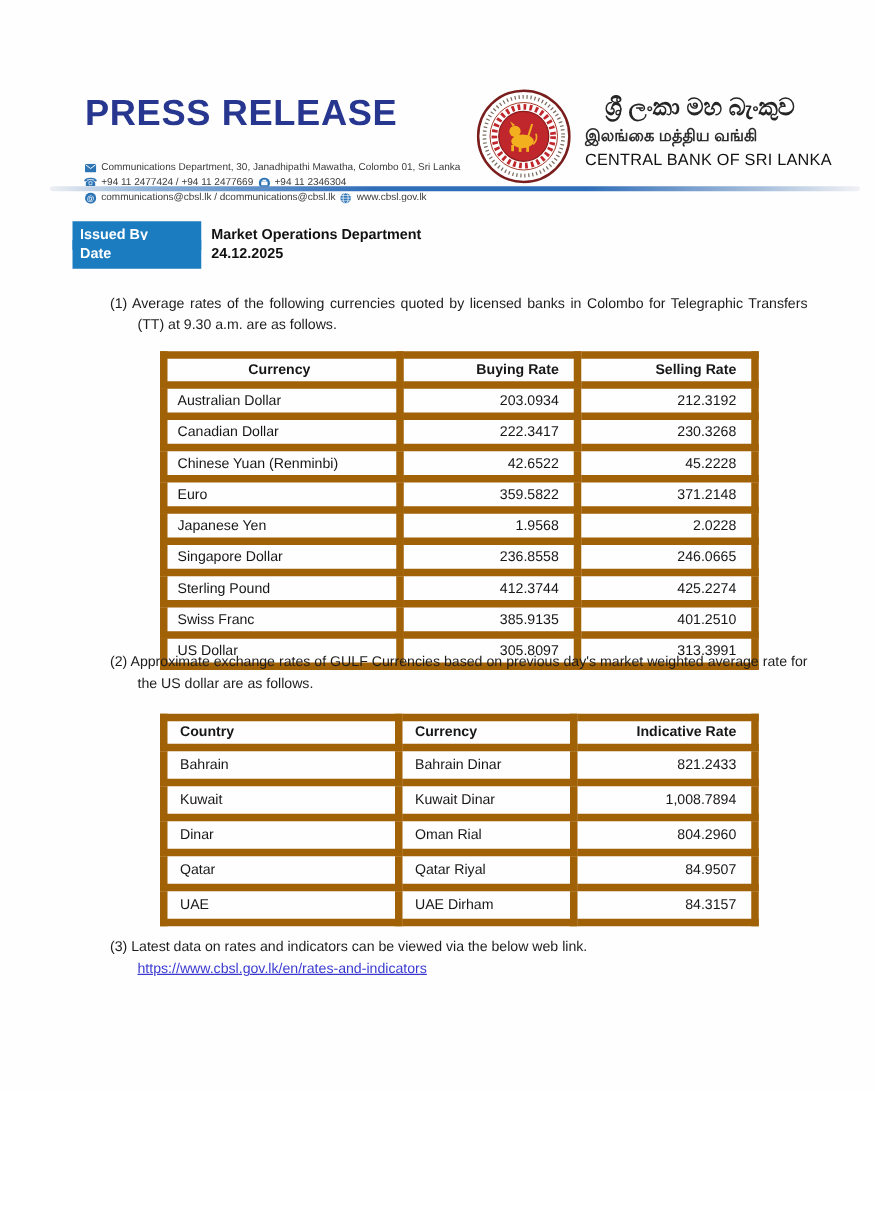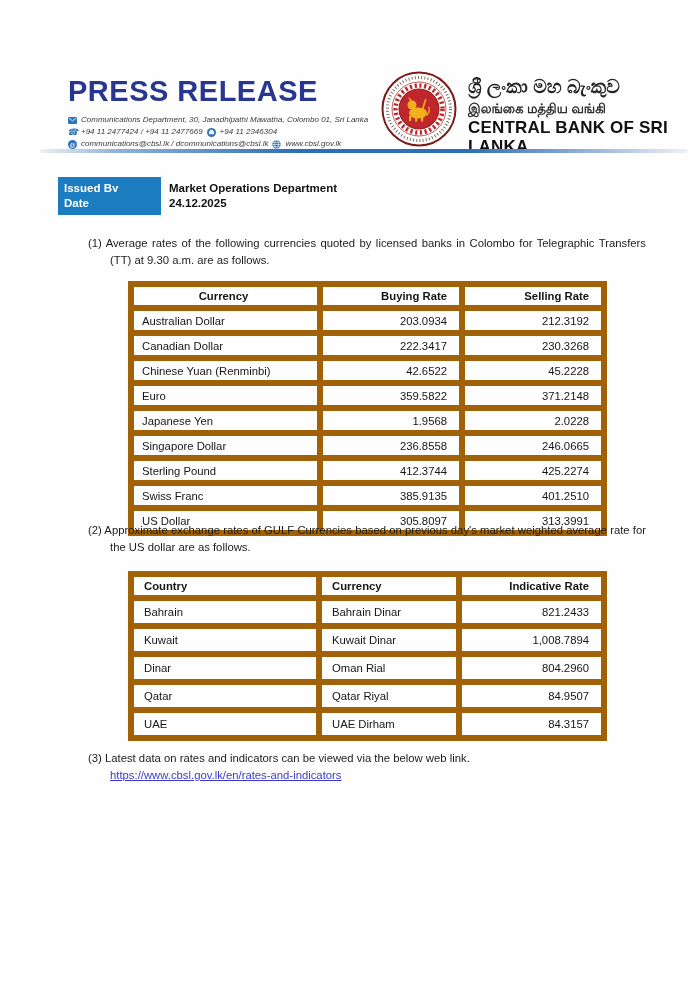--- a/index.html
+++ b/index.html
@@ -9,35 +9,35 @@
     position:relative; width:700px; height:872px; margin:0 auto;
     background:#fefefe; overflow:hidden;
   }
 
   
   .header-left { position:absolute; left:68px; top:76px; }
   .press-title {
     font-size:29px; font-weight:bold; letter-spacing:0.5px;
     color:#27378f; line-height:1.05;
   }
-  .contact-lines { margin-top:8px;font-style:italic; }
+  .contact-lines { margin-top:22px; }
   .contact-line {
     display:flex; align-items:center; gap:4px;
     font-size:8px; line-height:12px; color:#3a3a3a; white-space:nowrap;
   }
   .cicon { display:inline-flex; width:9px; height:9px; align-items:center; justify-content:center; flex:0 0 9px; }
   .cicon svg { display:block; }
   .phone-glyph { color:#2e75b6; font-size:9px; line-height:9px; }
 
   .header-right { position:absolute; left:381px; top:71px; display:flex; align-items:flex-start; }
   .seal { width:76px; height:76px; flex:0 0 76px; }
   .bank-names { margin-left:11px; padding-top:4px; }
-  .bank-sinhala { font-size:19px; font-weight:bold; color:#252525; line-height:24px; }
+  .bank-sinhala { font-size:19px; font-weight:bold; color:#252525; line-height:24px;margin-left:16px; }
   .bank-tamil   { font-size:13px; font-weight:bold; color:#2c2c2c; line-height:19px; }
-  .bank-english { font-size:17px; font-weight:bold; color:#111; line-height:19px; letter-spacing:0.2px; }
+  .bank-english { font-size:13px; font-weight:normal; color:#111; line-height:19px; letter-spacing:0.2px; }
 
   .divider {
     position:absolute; left:40px; top:149px; width:648px; height:4px; border-radius:2px;
     background:linear-gradient(90deg,#eef0f3 0%,#8fb2d8 12%,#2f6db8 40%,#2f6db8 66%,#a9c0dc 88%,#f1f2f5 100%);
   }
 
   
   .meta-row { position:absolute; left:58px; display:flex; align-items:stretch; }
   .meta-row.row1 { top:177px; }
   .meta-row.row2 { top:192px; }

